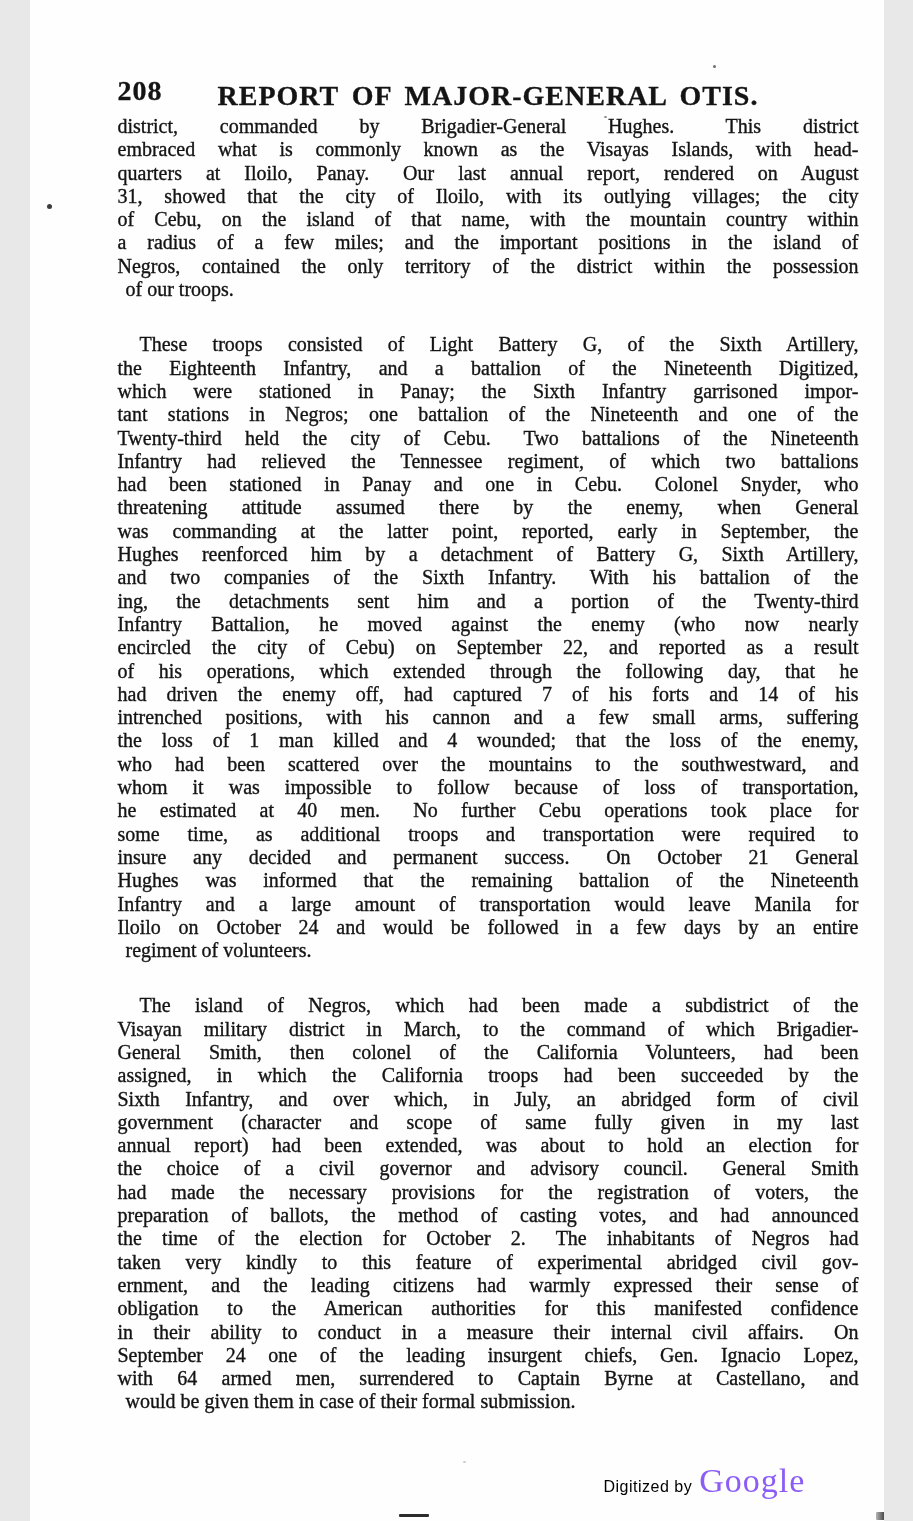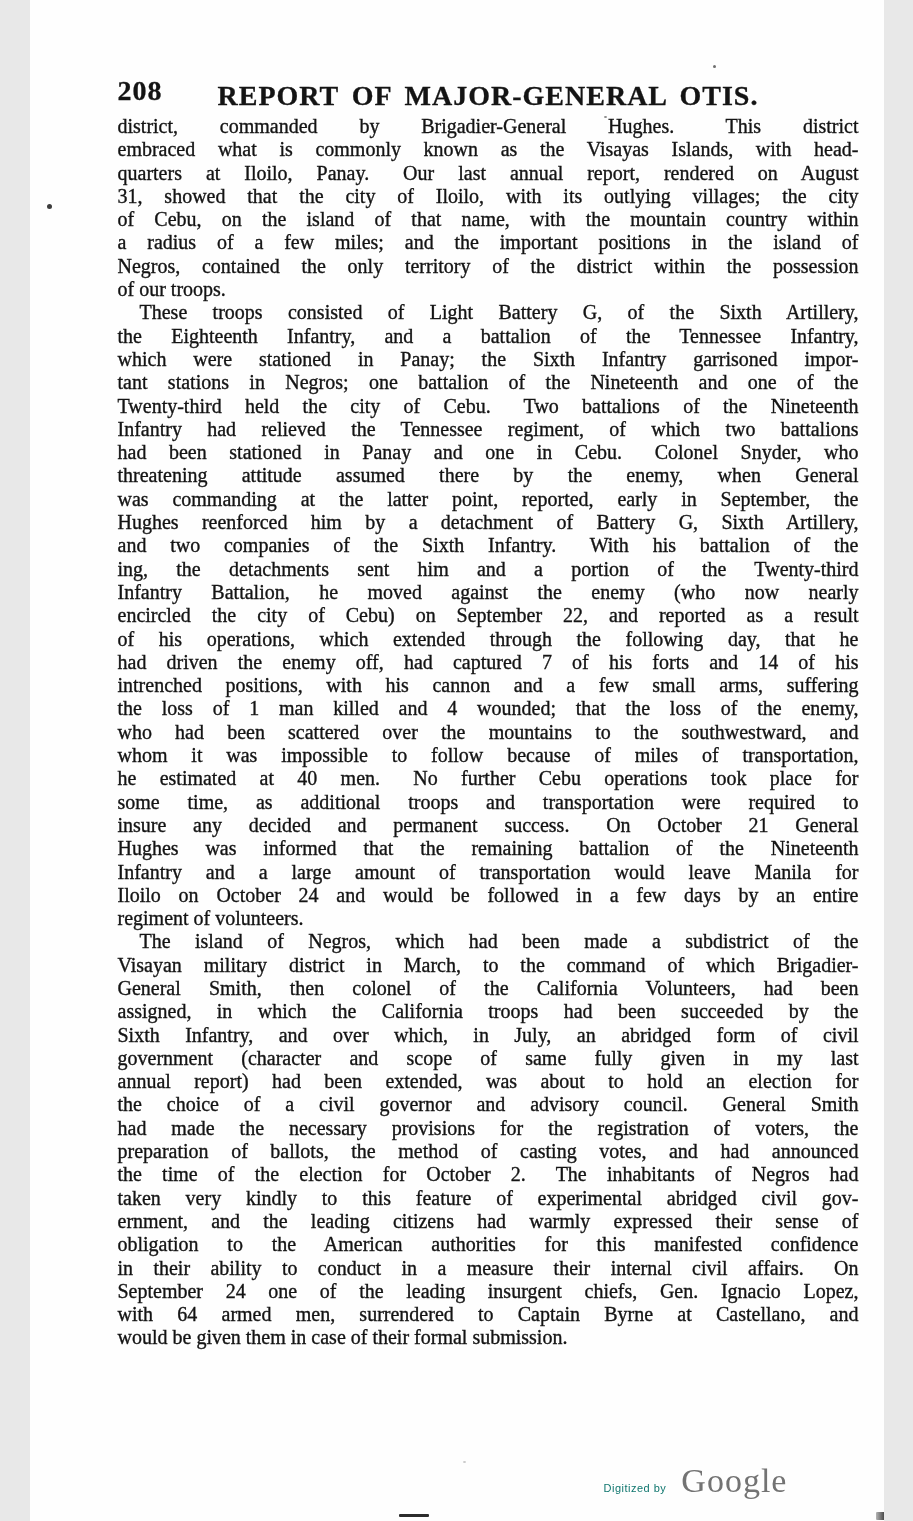--- a/index.html
+++ b/index.html
@@ -28,34 +28,34 @@
   .body-text {
     position:absolute; left:88px; top:115px; width:741px;
     font-size:20px; line-height:23.3px;
     -webkit-text-stroke:0.35px currentColor;
   }
   .line {
     text-align:justify;
     text-align-last:justify;
     text-justify:inter-word;
   }
-  .line.end { text-align-last:left; }
-  .line.indent { text-indent:22px; }
+  .line.end { text-align-last:left;margin-left:8px; }
+  .line.indent { text-indent:22px;margin-top:32px; }
   .watermark {
     position:absolute; left:574px; top:1464px;
     display:flex; align-items:baseline; gap:7px;
     -webkit-text-stroke:0;
   }
   .wm-prefix {
     font-family:"Liberation Sans", sans-serif;
-    font-size:11px; color:#0f766e; letter-spacing:0.5px;
+    font-size:16px; color:#000000; letter-spacing:0.5px;
   }
   .wm-logo {
     font-family:"Liberation Serif", serif;
-    font-size:34px; color:#737373; letter-spacing:1px; line-height:1;margin-left:8px;
+    font-size:34px; color:#8b5cf6; letter-spacing:1px; line-height:1;
   }
   .speck { position:absolute; border-radius:50%; }
   .speck-1 { left:683px; top:65px;  width:3px; height:3px; background:#6f6f6f; }
   .speck-2 { left:574px; top:116px; width:3px; height:2px; background:#8a8a8a; }
   .speck-3 { left:17px;  top:204px; width:5px; height:5px; background:#3c3c3c; }
   .speck-4 { left:433px; top:1461px; width:3px; height:2px; background:#c9c9c9; }
   .bottom-dash {
     position:absolute; left:369px; top:1514px;
     width:30px; height:3px; background:#2c2c2c; border-radius:1px;
   }
@@ -78,39 +78,39 @@
   <div class="body-text">
       <div class="line">district, commanded by Brigadier-General Hughes.  This district</div>
       <div class="line">embraced what is commonly known as the Visayas Islands, with head-</div>
       <div class="line">quarters at Iloilo, Panay.  Our last annual report, rendered on August</div>
       <div class="line">31, showed that the city of Iloilo, with its outlying villages; the city</div>
       <div class="line">of Cebu, on the island of that name, with the mountain country within</div>
       <div class="line">a radius of a few miles; and the important positions in the island of</div>
       <div class="line">Negros, contained the only territory of the district within the possession</div>
       <div class="line end">of our troops.</div>
       <div class="line indent">These troops consisted of Light Battery G, of the Sixth Artillery,</div>
-      <div class="line">the Eighteenth Infantry, and a battalion of the Tennessee Infantry,</div>
+      <div class="line">the Eighteenth Infantry, and a battalion of the Nineteenth Digitized,</div>
       <div class="line">which were stationed in Panay; the Sixth Infantry garrisoned impor-</div>
       <div class="line">tant stations in Negros; one battalion of the Nineteenth and one of the</div>
       <div class="line">Twenty-third held the city of Cebu.  Two battalions of the Nineteenth</div>
       <div class="line">Infantry had relieved the Tennessee regiment, of which two battalions</div>
       <div class="line">had been stationed in Panay and one in Cebu.  Colonel Snyder, who</div>
       <div class="line">threatening attitude assumed there by the enemy, when General</div>
       <div class="line">was commanding at the latter point, reported, early in September, the</div>
       <div class="line">Hughes reenforced him by a detachment of Battery G, Sixth Artillery,</div>
       <div class="line">and two companies of the Sixth Infantry.  With his battalion of the</div>
       <div class="line">ing, the detachments sent him and a portion of the Twenty-third</div>
       <div class="line">Infantry Battalion, he moved against the enemy (who now nearly</div>
       <div class="line">encircled the city of Cebu) on September 22, and reported as a result</div>
       <div class="line">of his operations, which extended through the following day, that he</div>
       <div class="line">had driven the enemy off, had captured 7 of his forts and 14 of his</div>
       <div class="line">intrenched positions, with his cannon and a few small arms, suffering</div>
       <div class="line">the loss of 1 man killed and 4 wounded; that the loss of the enemy,</div>
       <div class="line">who had been scattered over the mountains to the southwestward, and</div>
-      <div class="line">whom it was impossible to follow because of miles of transportation,</div>
+      <div class="line">whom it was impossible to follow because of loss of transportation,</div>
       <div class="line">he estimated at 40 men.  No further Cebu operations took place for</div>
       <div class="line">some time, as additional troops and transportation were required to</div>
       <div class="line">insure any decided and permanent success.  On October 21 General</div>
       <div class="line">Hughes was informed that the remaining battalion of the Nineteenth</div>
       <div class="line">Infantry and a large amount of transportation would leave Manila for</div>
       <div class="line">Iloilo on October 24 and would be followed in a few days by an entire</div>
       <div class="line end">regiment of volunteers.</div>
       <div class="line indent">The island of Negros, which had been made a subdistrict of the</div>
       <div class="line">Visayan military district in March, to the command of which Brigadier-</div>
       <div class="line">General Smith, then colonel of the California Volunteers, had been</div>

